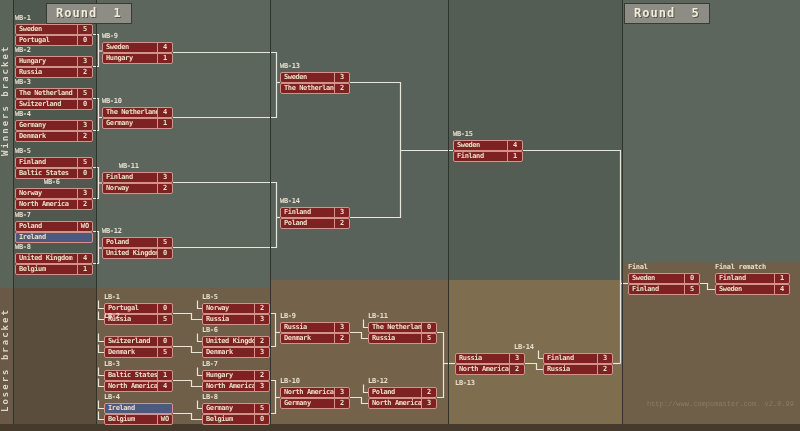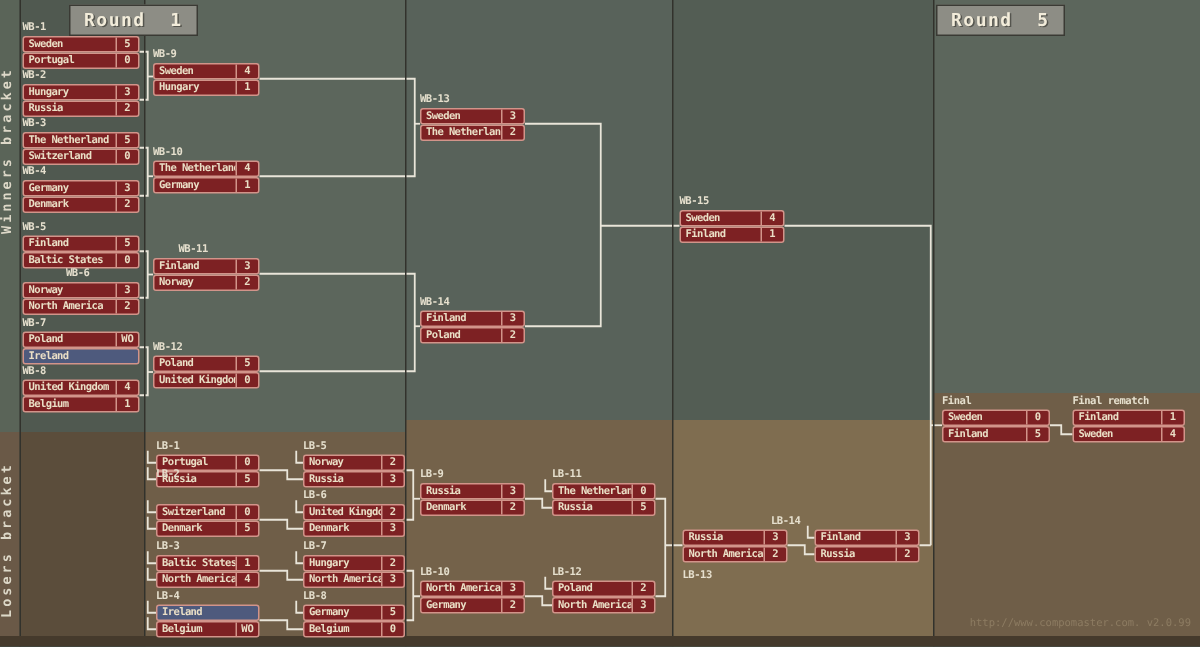--- a/index.html
+++ b/index.html
@@ -13,21 +13,21 @@
   .side-label{position:absolute;left:0;width:13px;color:#ddd8c8;font-size:9px;font-weight:bold;
     letter-spacing:2px;writing-mode:vertical-rl;transform:rotate(180deg);text-align:center;z-index:5;white-space:nowrap;}
   .match{position:absolute;z-index:4;}
   .match-label{position:absolute;font-size:7px;font-weight:bold;color:#e6e0ce;white-space:nowrap;letter-spacing:-0.3px;}
   .team-row{position:absolute;height:9px;background:#7d2123;border:1px solid #d2948a;border-radius:2px;
     display:flex;align-items:center;color:#eadfc6;font-size:7px;font-weight:bold;letter-spacing:-0.4px;}
   .team-row.withdrawn{background:#4e5a7d;}
   .team-name{flex:1;padding-left:3px;white-space:nowrap;overflow:hidden;line-height:9px;}
   .team-score{width:14px;border-left:1px solid #d2948a;text-align:center;line-height:9px;letter-spacing:0;}
   #wires{position:absolute;left:0;top:0;z-index:2;pointer-events:none;}
-  #footer-url{position:absolute;top:411px;right:6px;font-size:7px;color:#8d7c62;z-index:5;letter-spacing:0;}
+  #footer-url{position:absolute;top:400px;right:6px;font-size:7px;color:#8d7c62;z-index:5;letter-spacing:0;font-family:Liberation Mono, monospace;}
   .bottom-band{position:absolute;left:0;top:424px;width:800px;height:7px;background:#453a2c;z-index:4;}
 </style>
 </head>
 <body>
 
 <div id="stage">
 
   <div class="panel" style="left:0;top:0;width:13px;height:288px;background:#5a6458;"></div>
   <div class="panel" style="left:0;top:288px;width:13px;height:143px;background:#6a5947;"></div>
   <div class="panel" style="left:13px;top:0;width:83px;height:288px;background:#505950;"></div>

